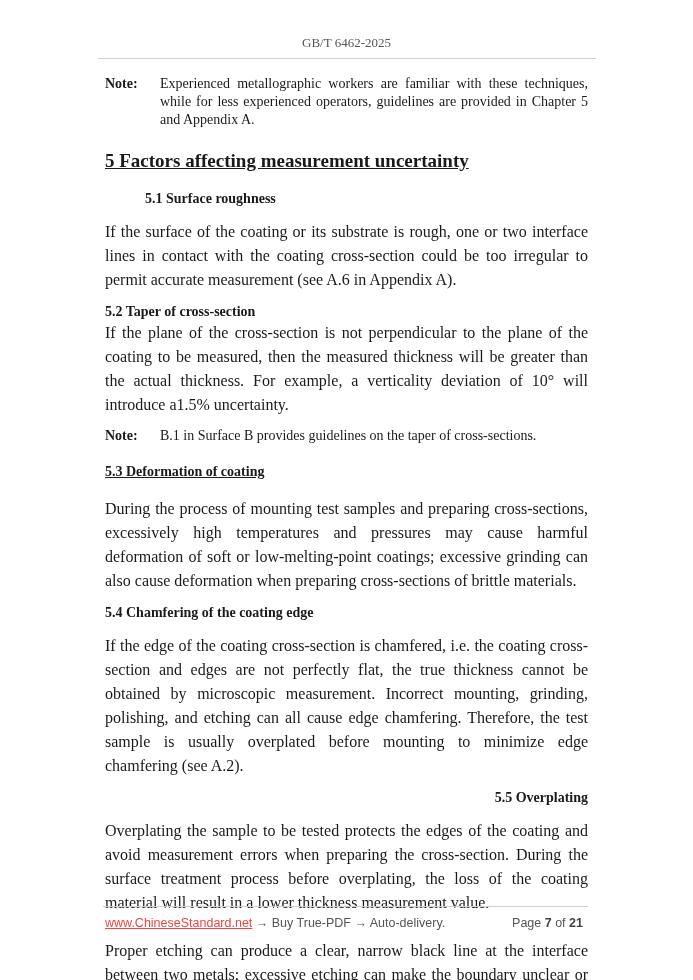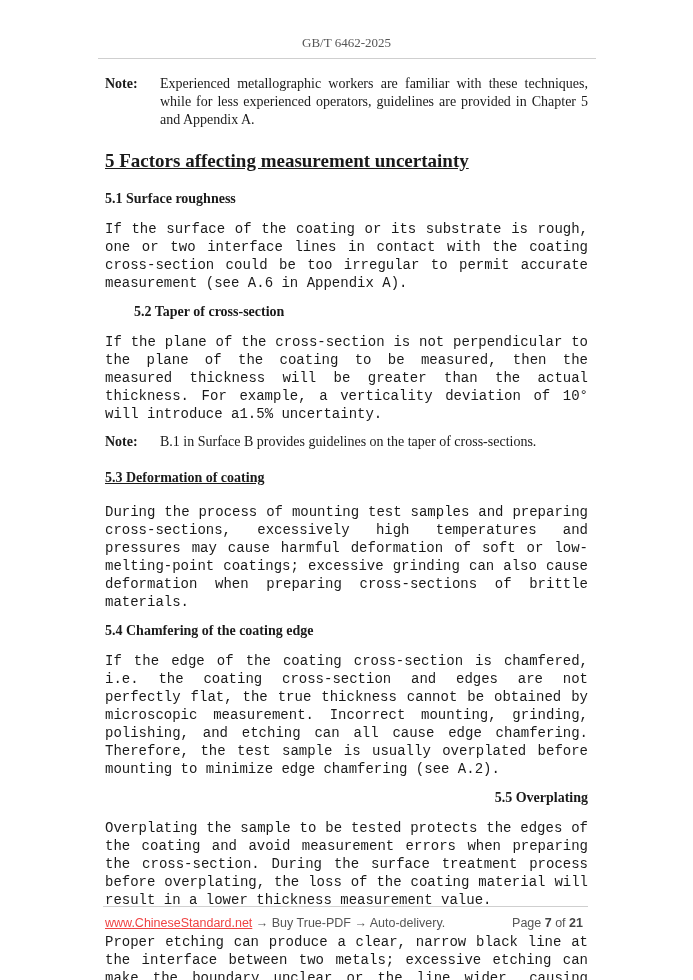--- a/index.html
+++ b/index.html
@@ -40,24 +40,23 @@
       border-top: 1px solid #cfcfcf;
     }
     .content {
       position: absolute;
       top: 70px;
       left: 105px;
       width: 483px;
     }
     p {
       margin: 0;
-      font-size: 14px;
-      line-height: 18px;
+      font-size: 16px;
+      line-height: 24px;
       text-align: justify;
-      font-family: Liberation Mono, monospace;
     }
     .note {
       display: flex;
       font-size: 14px;
       line-height: 18px;
     }
     .note-label {
       width: 55px;
       flex: 0 0 55px;
       font-weight: bold;
@@ -116,25 +115,25 @@
 
   <div class="content">
 
     <div class="note" style="margin-top: 5px;">
       <span class="note-label">Note:</span>
       <span class="note-text">Experienced metallographic workers are familiar with these techniques, while for less experienced operators, guidelines are provided in Chapter 5 and Appendix A.</span>
     </div>
 
     <h1 style="margin-top: 20px; text-decoration: underline;">5 Factors affecting measurement uncertainty</h1>
 
-    <h2 style="margin-top: 17px;">5.1 Surface roughness</h2>
+    <h2 style="margin-top: 17px; margin-left: 40px;">5.1 Surface roughness</h2>
     <p style="margin-top: 12px;">If the surface of the coating or its substrate is rough, one or two interface lines in contact with the coating cross-section could be too irregular to permit accurate measurement (see A.6 in Appendix A).</p>
 
-    <h2 style="margin-top: 11px; margin-left: 29px;">5.2 Taper of cross-section</h2>
-    <p style="margin-top: 12px;">If the plane of the cross-section is not perpendicular to the plane of the coating to be measured, then the measured thickness will be greater than the actual thickness. For example, a verticality deviation of 10° will introduce a1.5% uncertainty.</p>
+    <h2 style="margin-top: 11px;">5.2 Taper of cross-section</h2>
+    <p style="margin-top: 0;">If the plane of the cross-section is not perpendicular to the plane of the coating to be measured, then the measured thickness will be greater than the actual thickness. For example, a verticality deviation of 10° will introduce a1.5% uncertainty.</p>
     <div class="note" style="margin-top: 10px;">
       <span class="note-label">Note:</span>
       <span class="note-text">B.1 in Surface B provides guidelines on the taper of cross-sections.</span>
     </div>
 
     <h2 style="margin-top: 18px; text-decoration: underline;">5.3 Deformation of coating</h2>
     <p style="margin-top: 16px;">During the process of mounting test samples and preparing cross-sections, excessively high temperatures and pressures may cause harmful deformation of soft or low-melting-point coatings; excessive grinding can also cause deformation when preparing cross-sections of brittle materials.</p>
 
     <h2 style="margin-top: 11px;">5.4 Chamfering of the coating edge</h2>
     <p style="margin-top: 12px;">If the edge of the coating cross-section is chamfered, i.e. the coating cross-section and edges are not perfectly flat, the true thickness cannot be obtained by microscopic measurement. Incorrect mounting, grinding, polishing, and etching can all cause edge chamfering. Therefore, the test sample is usually overplated before mounting to minimize edge chamfering (see A.2).</p>

